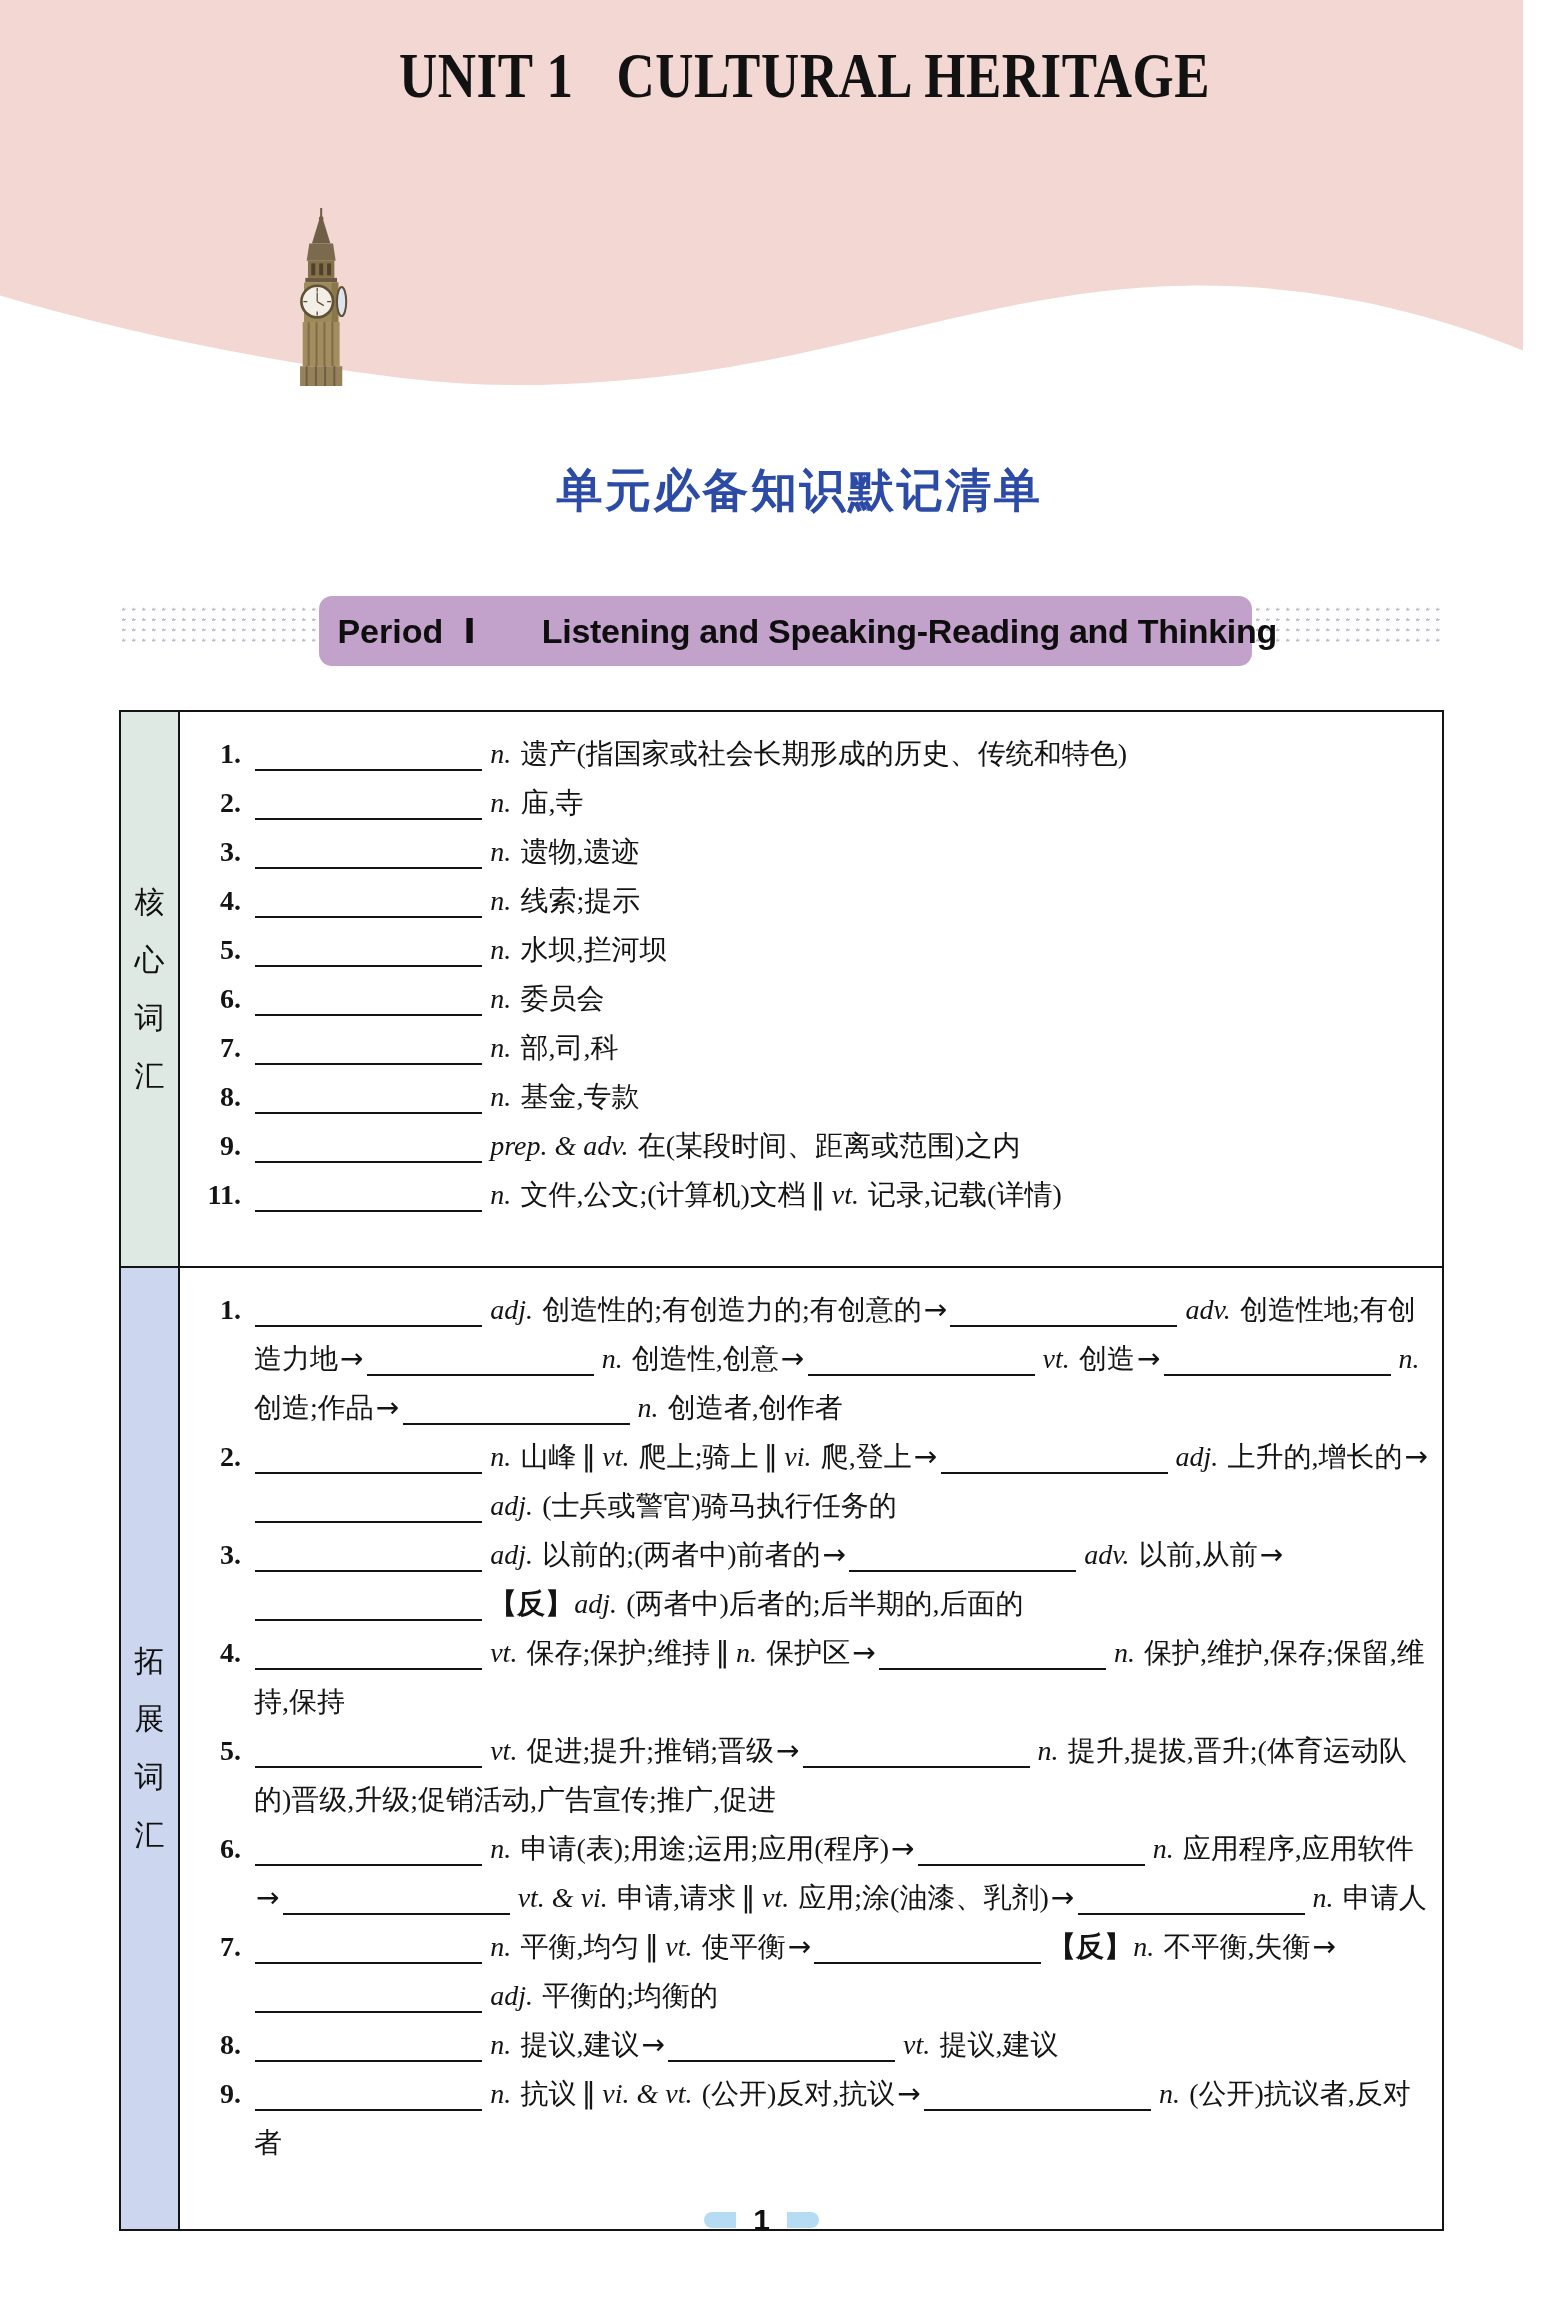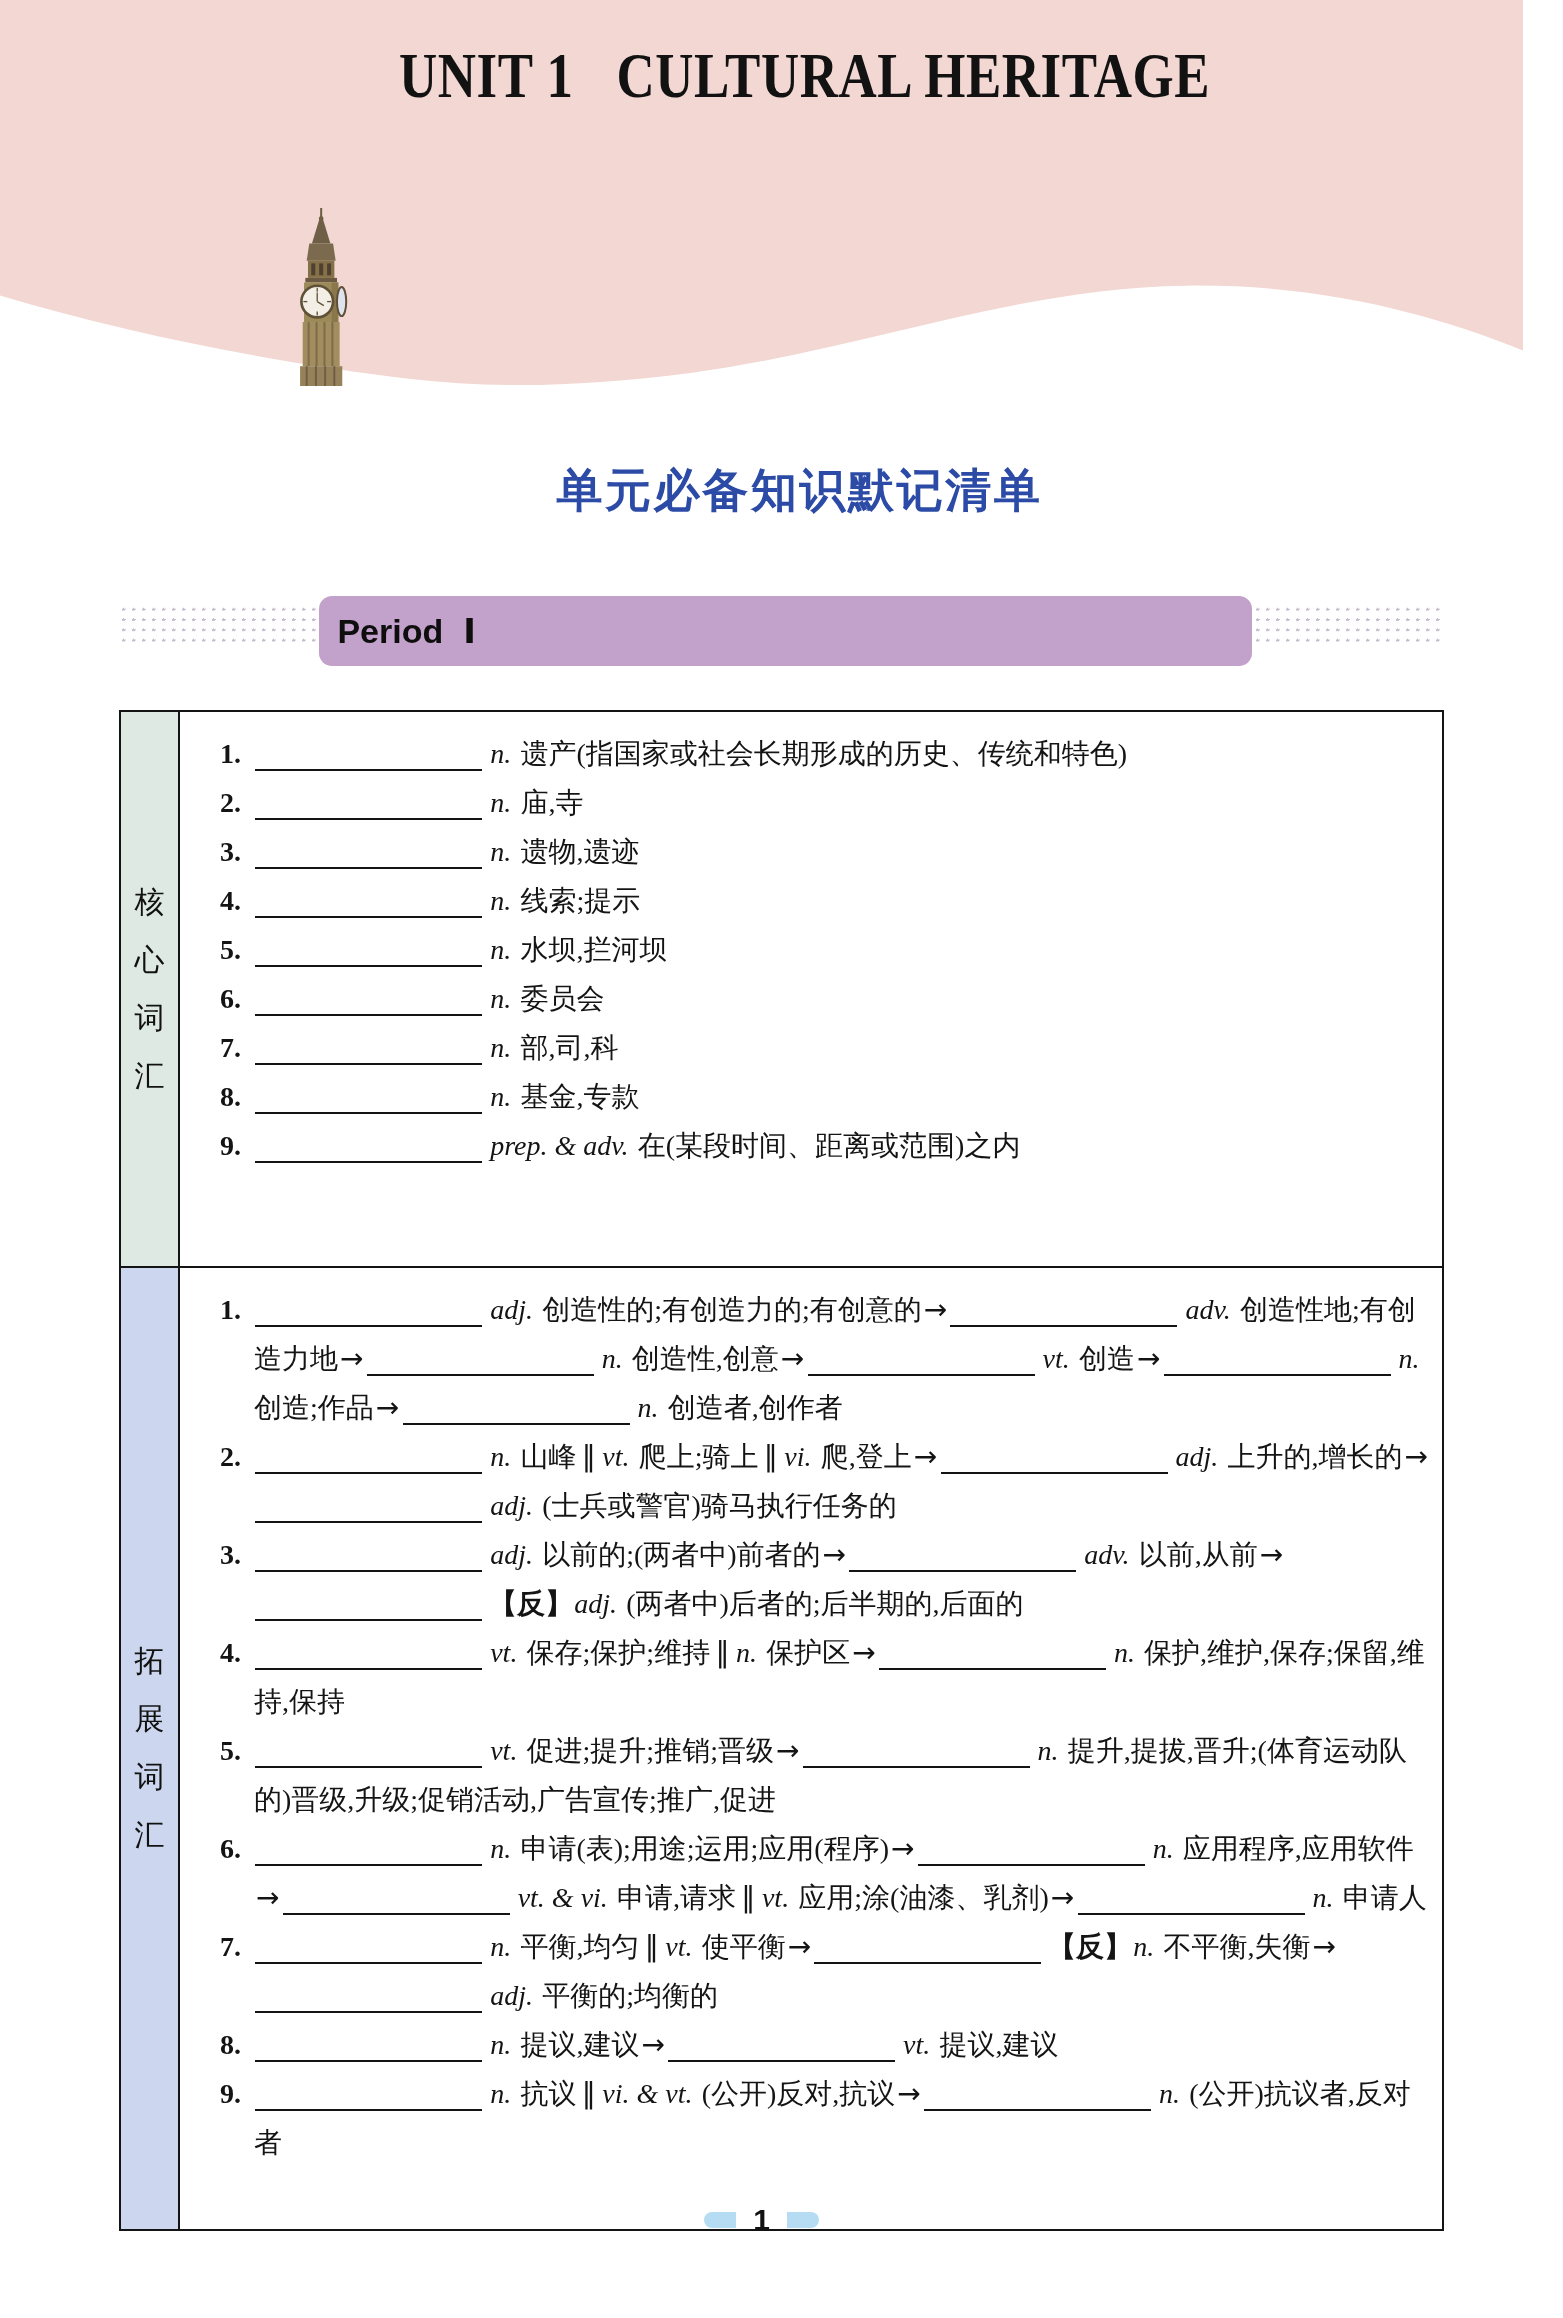--- a/index.html
+++ b/index.html
@@ -117,20 +117,21 @@
   <div class="unit-title">
     <span>UNIT 1</span><span class="unit-gap"></span><span>CULTURAL HERITAGE</span>
   </div>
 
   <div class="section-title">单元必备知识默记清单</div>
 
   <div class="dots dots-left"></div>
   <div class="dots dots-right"></div>
   <div class="banner">
     <span class="period">Period Ⅰ</span>
+    <span class="banner-title">Listening and Speaking-Reading and Thinking</span>
   </div>
 
   <div class="vocab-table" id="vocabTable">
       <div class="section section-core">
         <div class="side" style="background: rgb(222, 233, 227);">
           <span>核</span>
           <span>心</span>
           <span>词</span>
           <span>汇</span>
         </div>
@@ -164,20 +165,24 @@
             <div class="body"><span class="blank"></span><i class="pos">n.</i><span class="cn">部,司,科</span></div>
           </div>
           <div class="item">
             <div class="num">8.</div>
             <div class="body"><span class="blank"></span><i class="pos">n.</i><span class="cn">基金,专款</span></div>
           </div>
           <div class="item">
             <div class="num">9.</div>
             <div class="body"><span class="blank"></span><i class="pos">prep. &amp; adv.</i><span class="cn">在(某段时间、距离或范围)之内</span></div>
           </div>
+          <div class="item">
+            <div class="num">11.</div>
+            <div class="body"><span class="blank"></span><i class="pos">n.</i><span class="cn">文件,公文;(计算机)文档</span><span class="sep">‖</span><i class="pos">vt.</i><span class="cn">记录,记载(详情)</span></div>
+          </div>
         </div>
       </div>
       <div class="section section-expand">
         <div class="side" style="background: rgb(204, 214, 238);">
           <span>拓</span>
           <span>展</span>
           <span>词</span>
           <span>汇</span>
         </div>
         <div class="content">

